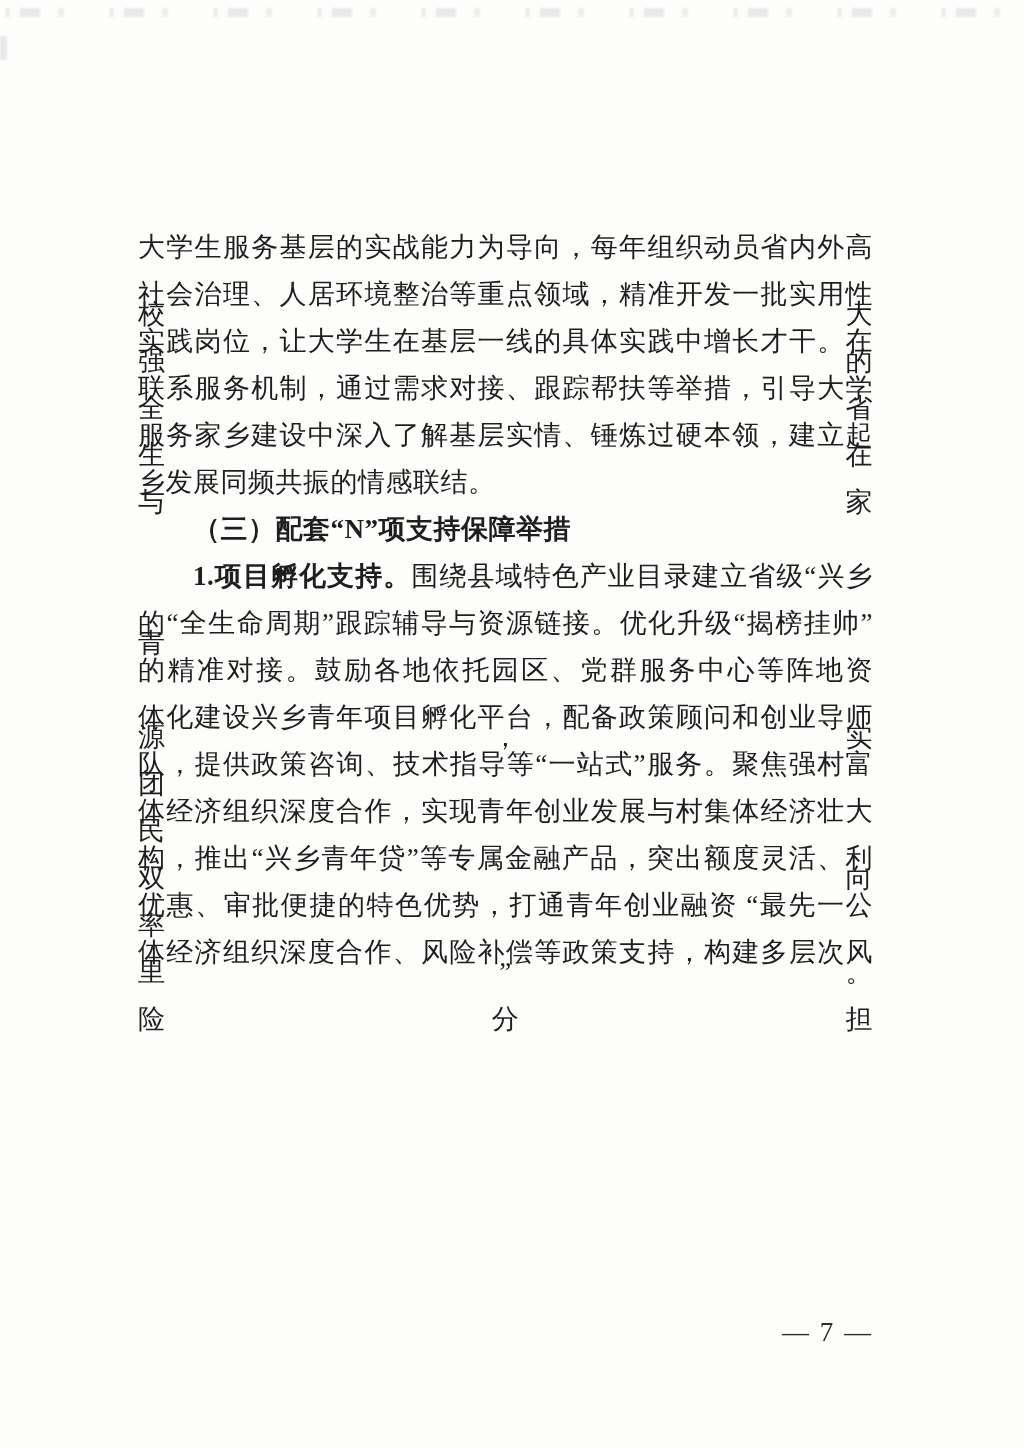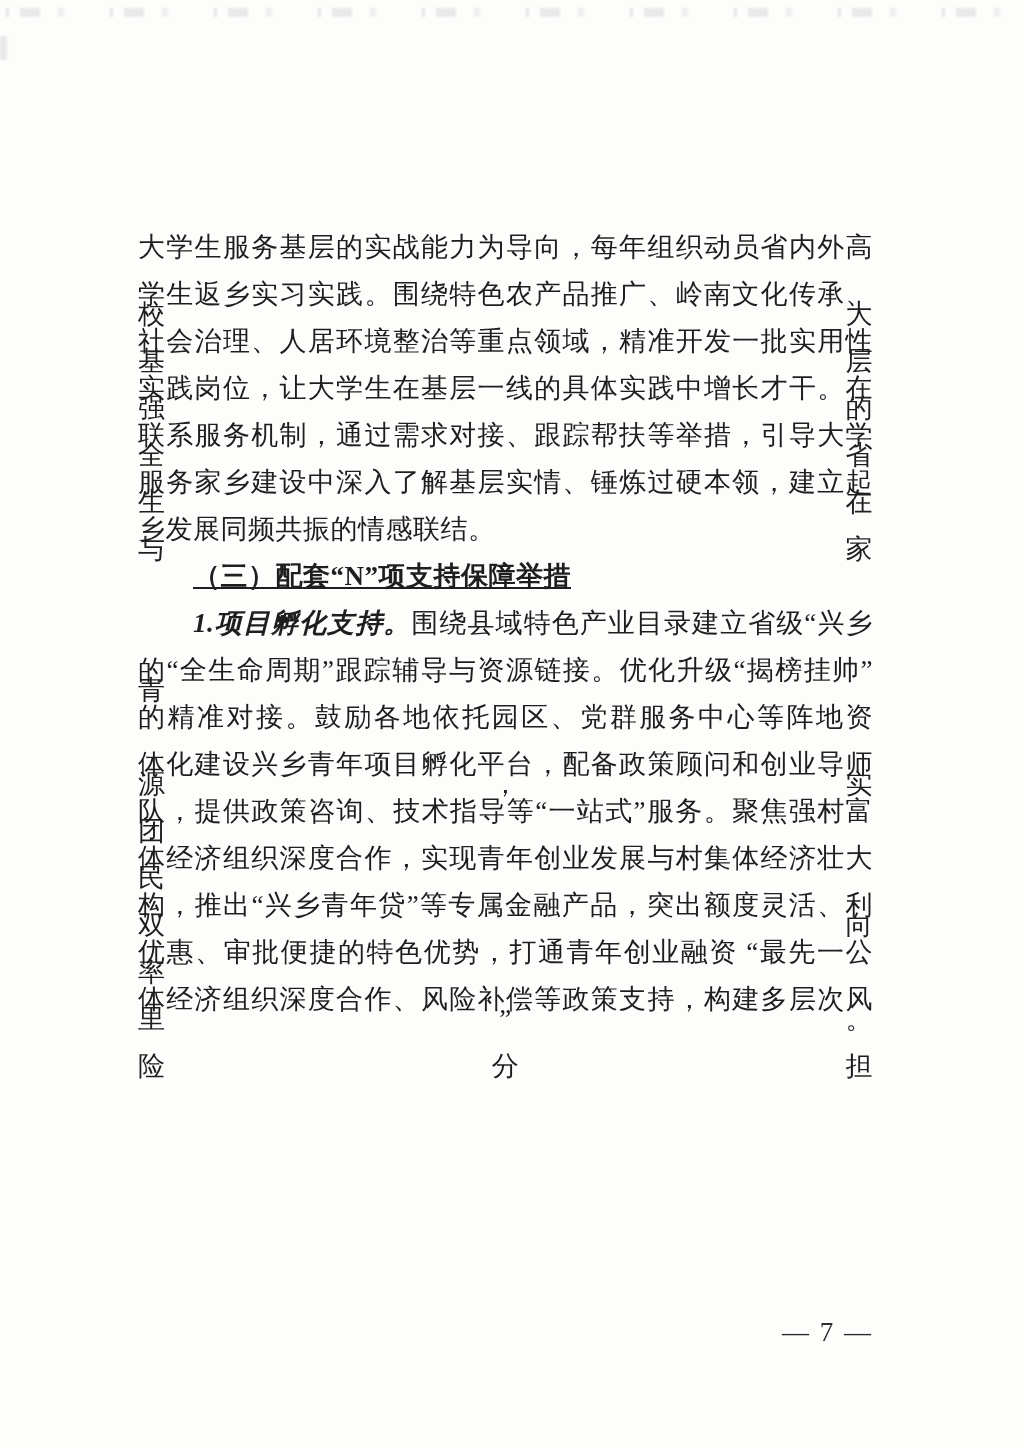--- a/index.html
+++ b/index.html
@@ -60,25 +60,23 @@
     white-space: normal;
     text-align: justify;
     text-align-last: justify;
     text-justify: inter-character;
   }
   .line.indent {
     text-indent: 55px;
   }
   .lead-bold {
     font-weight: 700;
-    font-style: italic;
   }
   .heading-bold {
     font-weight: 700;
-    text-decoration: underline;
   }
   .page-number {
     position: absolute;
     top: 1312px;
     left: 770px;
     width: 115px;
     height: 40px;
     line-height: 40px;
     text-align: center;
     font-size: 27px;
@@ -88,21 +86,20 @@
   }
 </style>
 </head>
 <body>
 
 <div class="artifact-strip"></div>
 <div class="artifact-left"></div>
 
 <div class="doc-body">
     <div class="line just">大学生服务基层的实战能力为导向，每年组织动员省内外高校大</div>
-    <div class="line just">学生返乡实习实践。围绕特色农产品推广、岭南文化传承、基层</div>
     <div class="line just">社会治理、人居环境整治等重点领域，精准开发一批实用性强的</div>
     <div class="line just">实践岗位，让大学生在基层一线的具体实践中增长才干。在全省</div>
     <div class="line just">联系服务机制，通过需求对接、跟踪帮扶等举措，引导大学生在</div>
     <div class="line just">服务家乡建设中深入了解基层实情、锤炼过硬本领，建立起与家</div>
     <div class="line">乡发展同频共振的情感联结。</div>
     <div class="line indent heading-bold">（三）配套“N”项支持保障举措</div>
     <div class="line just indent"><span class="lead-bold">1.项目孵化支持。</span>围绕县域特色产业目录建立省级“兴乡青</div>
     <div class="line just">的“全生命周期”跟踪辅导与资源链接。优化升级“揭榜挂帅”</div>
     <div class="line just">的精准对接。鼓励各地依托园区、党群服务中心等阵地资源，实</div>
     <div class="line just">体化建设兴乡青年项目孵化平台，配备政策顾问和创业导师团</div>

